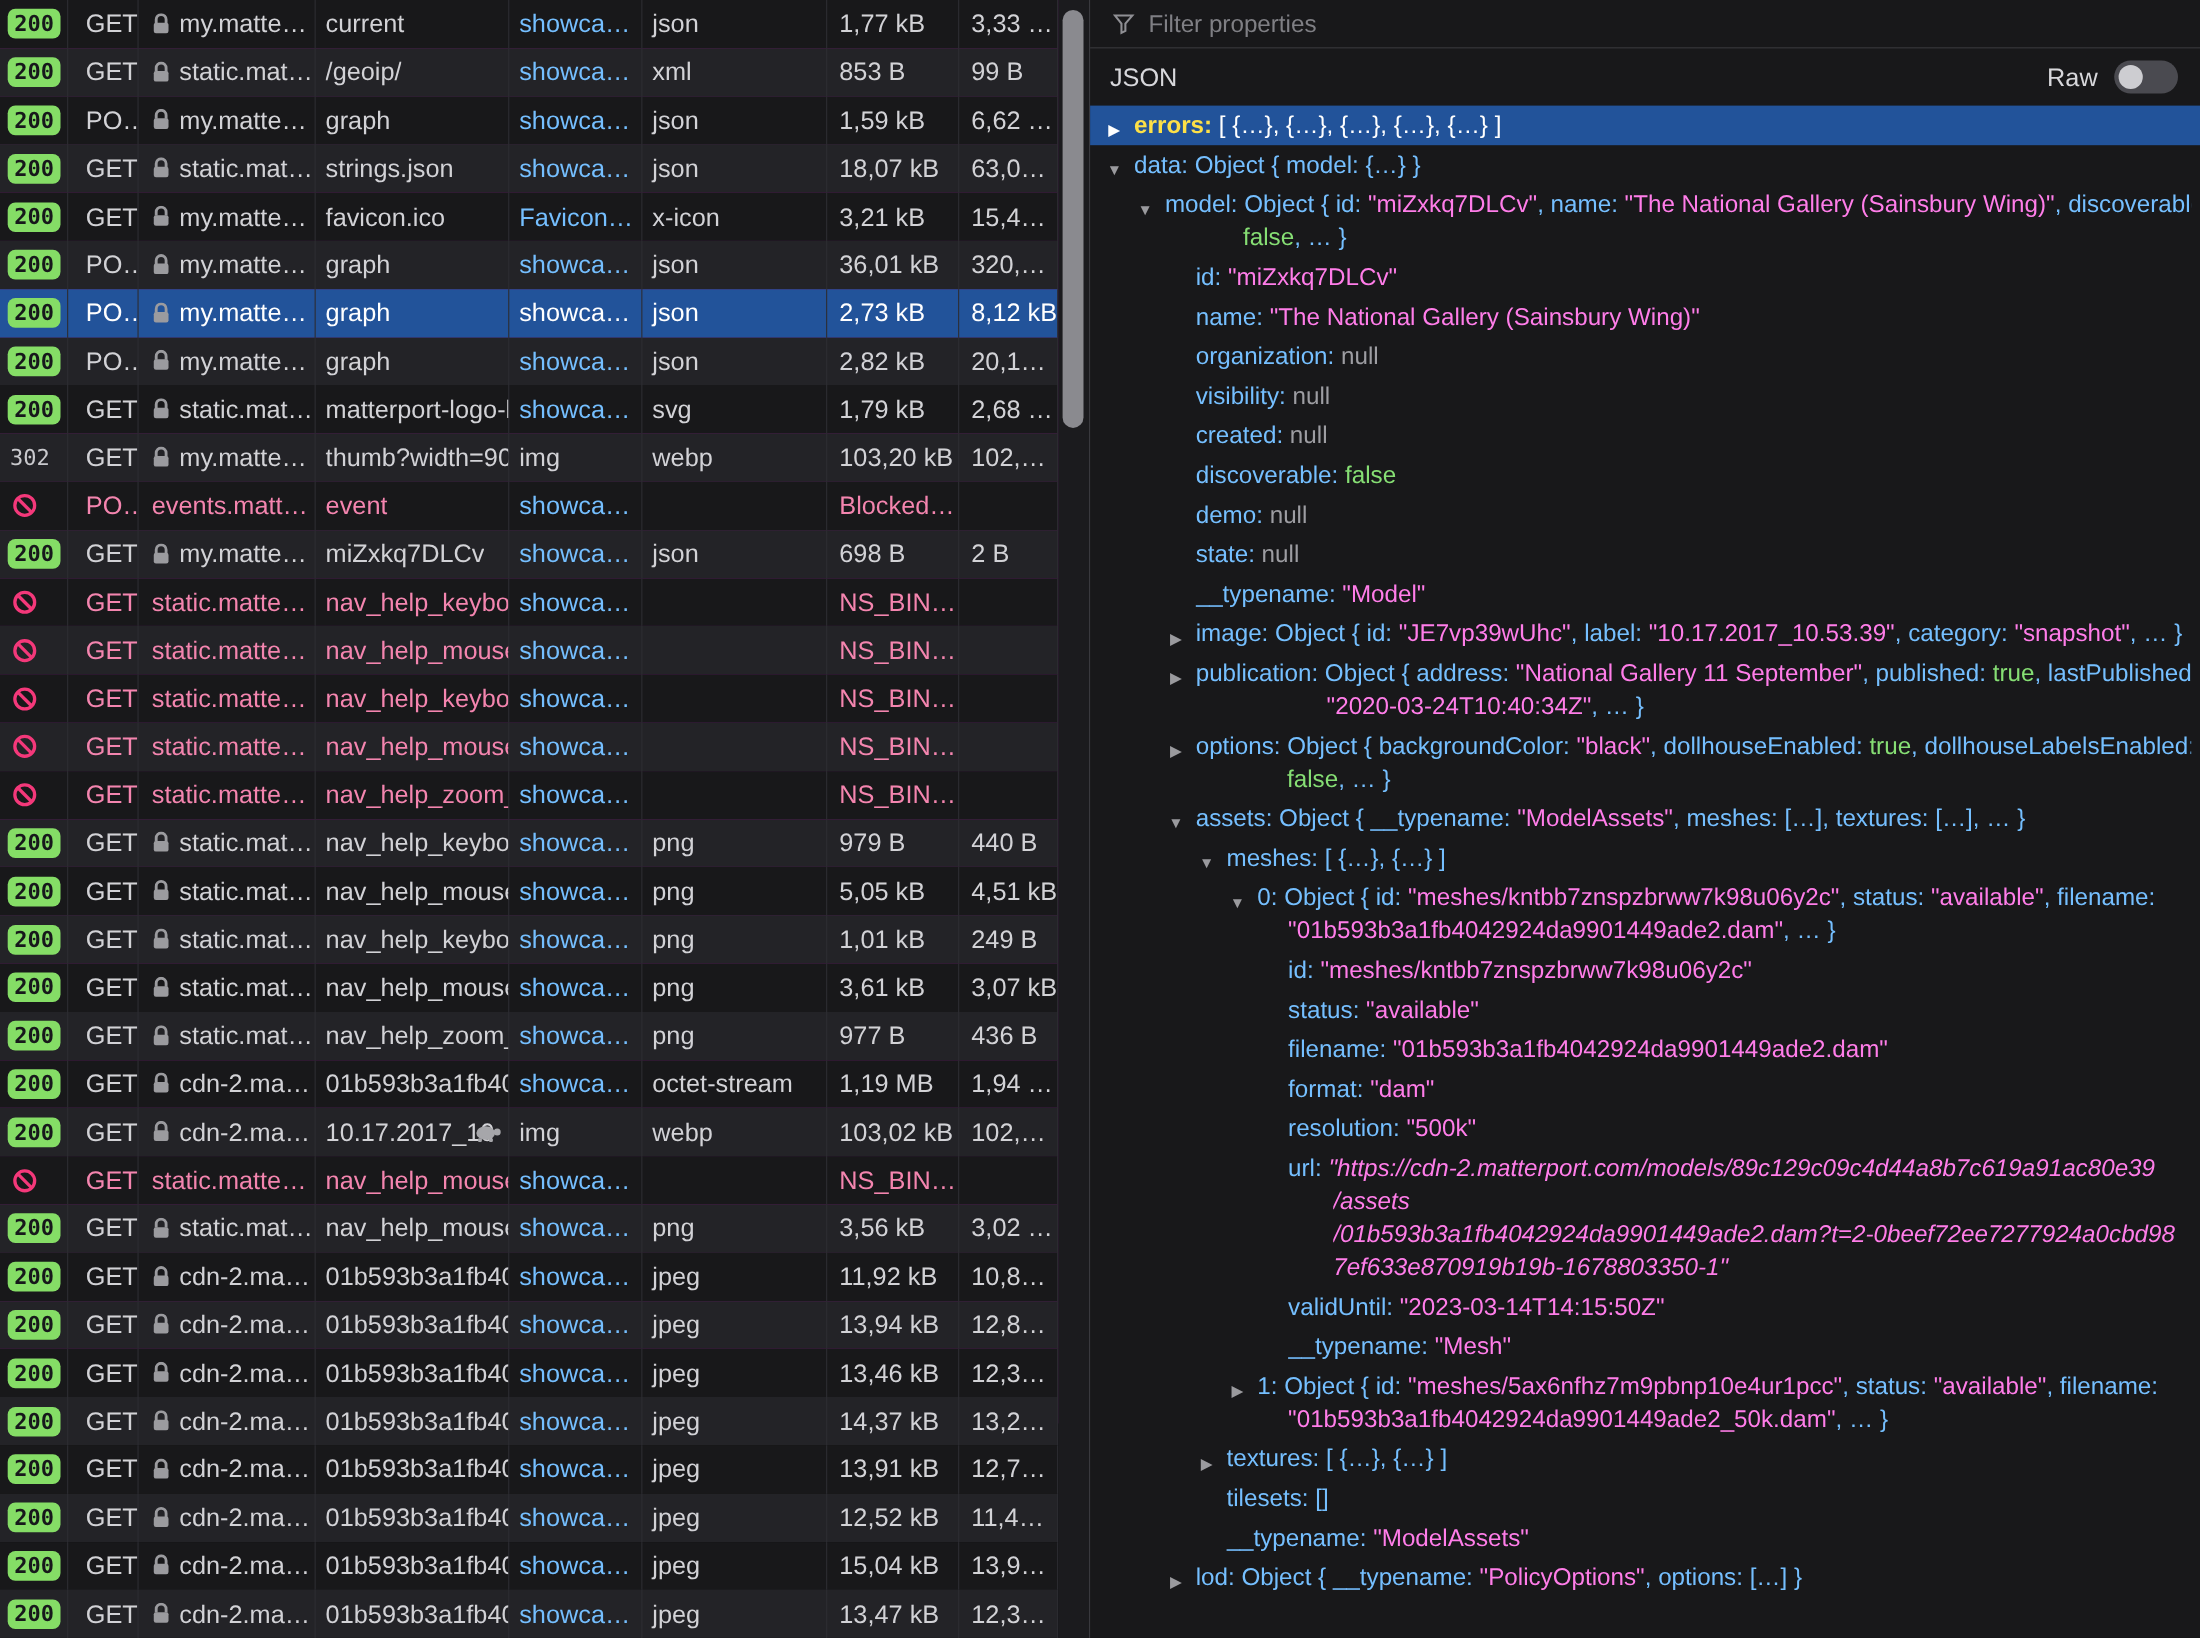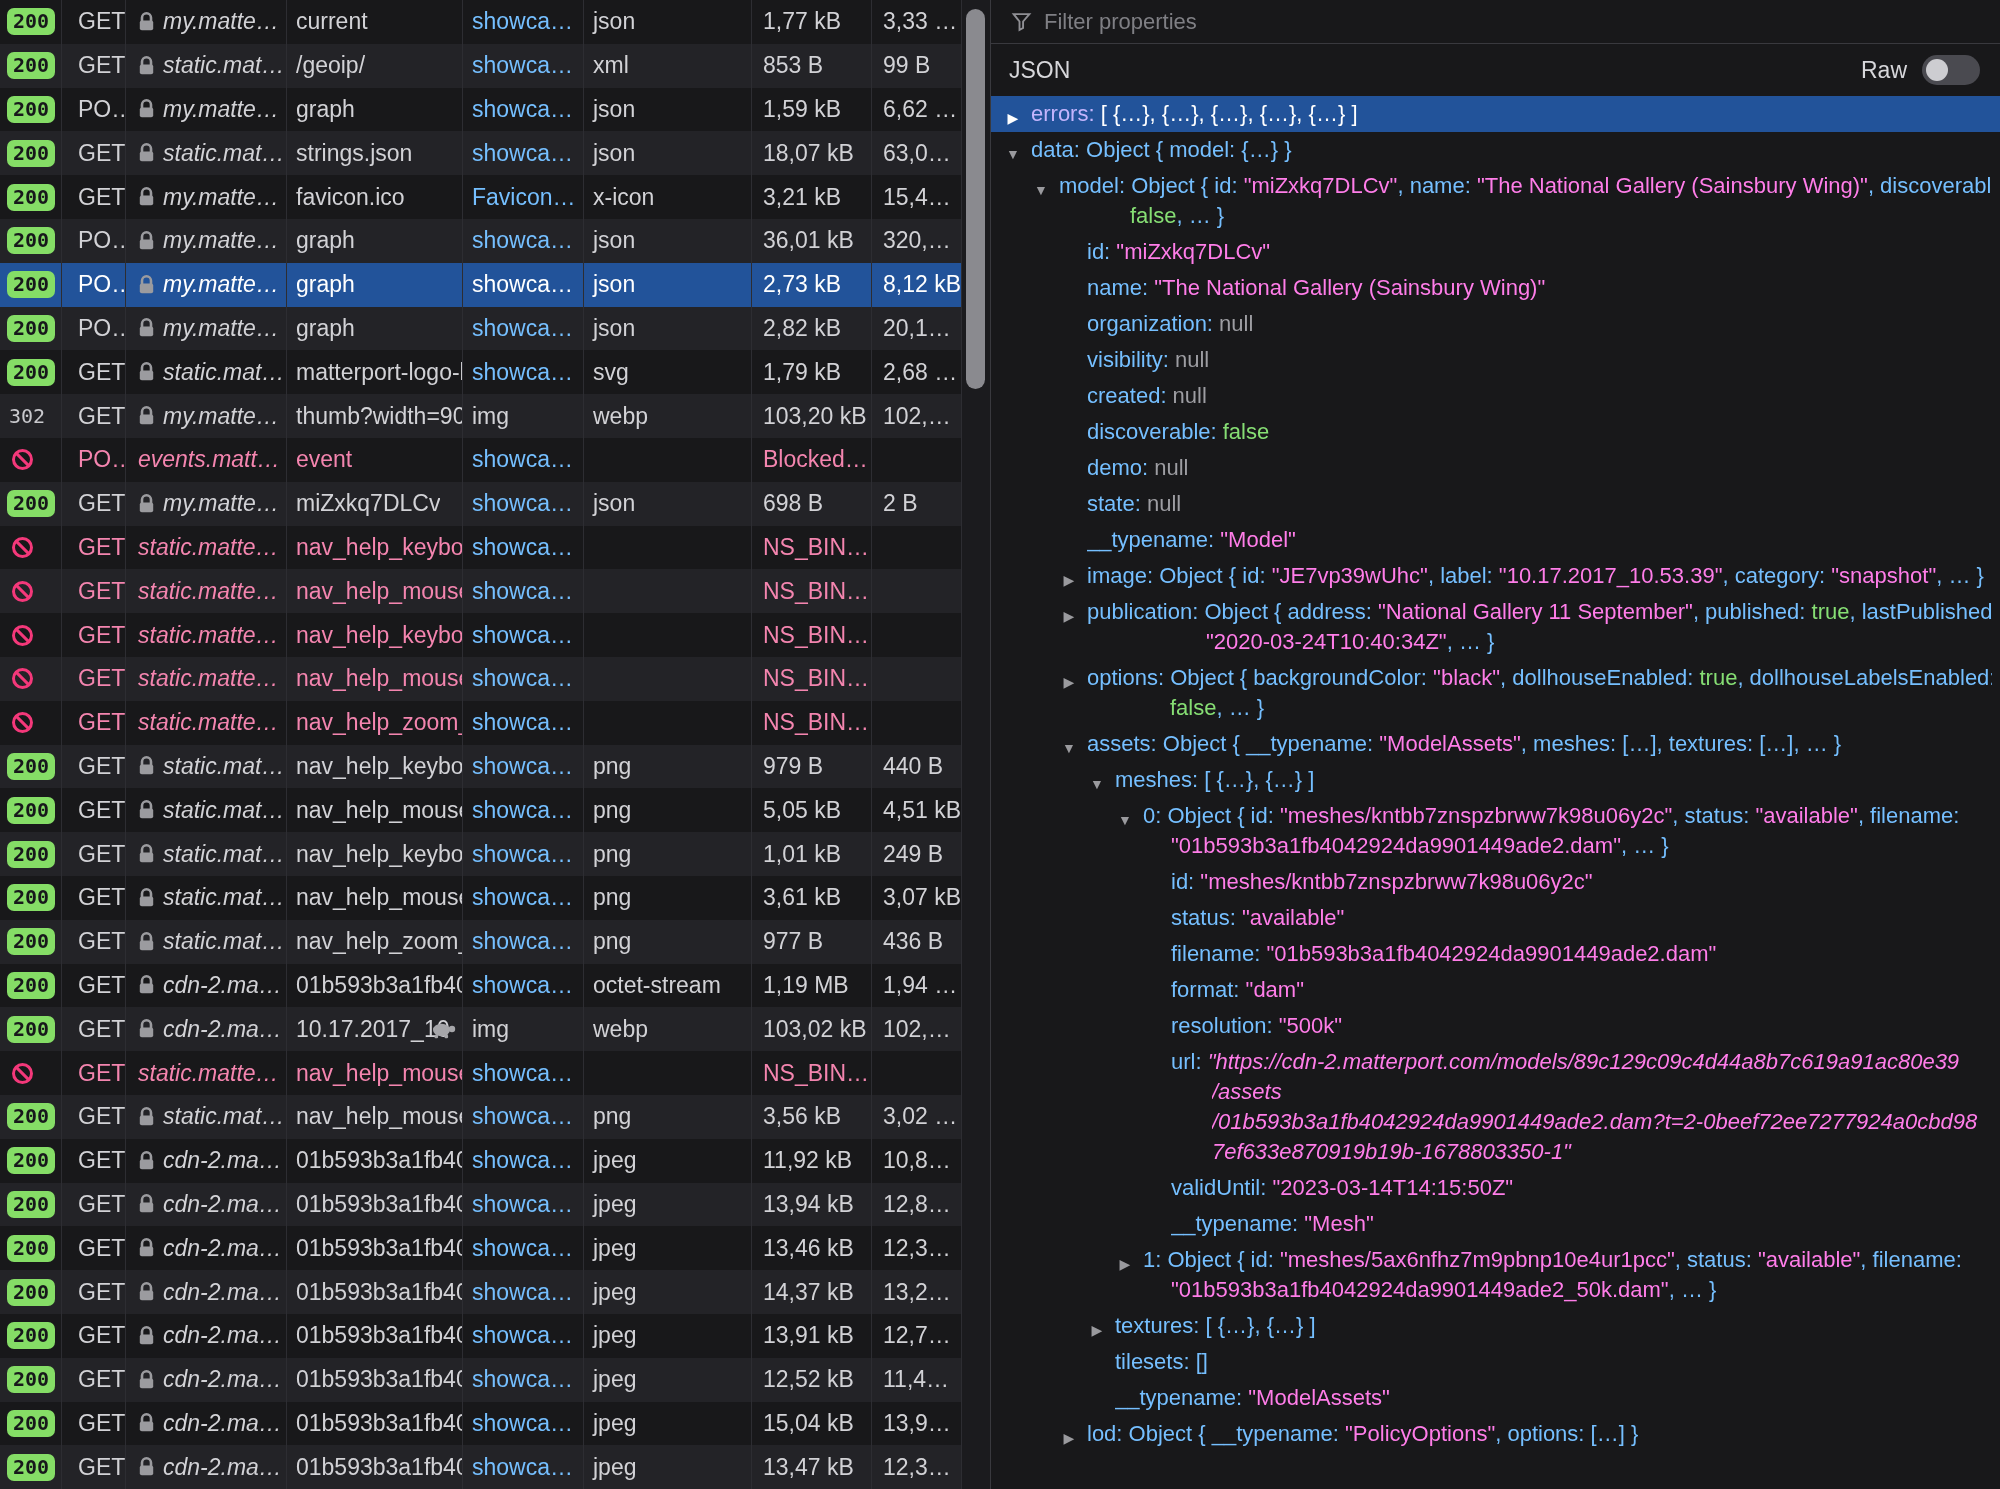--- a/index.html
+++ b/index.html
@@ -8,21 +8,21 @@
 
   
   .left{width:990px;height:1294px;position:relative;background:#701a75;border-right:5px solid #5eead4;box-sizing:border-box;flex:none;}
   .request-list{position:absolute;left:0;top:0;width:962px;}
   .nrow{display:flex;height:43.8px;background:#18181a;align-items:stretch;}
   .nrow.alt{background:#232327;}
   .nrow.sel{background:#22539a;}
   .cell{display:flex;align-items:center;overflow:hidden;white-space:nowrap;border-right:1px solid #2d2d32;box-sizing:border-box;flex:none;color:#d2d2d6;font-size:23px;position:relative;}
   .c-status{width:62px;}
   .c-method{width:64px;padding-left:16px;}
-  .c-domain{width:161px;padding-left:12px;font-style:italic;}
+  .c-domain{width:161px;padding-left:12px;}
   .c-file{width:176px;padding-left:9px;}
   .c-init{width:121px;padding-left:9px;}
   .c-type{width:168px;padding-left:9px;}
   .c-transf{width:120px;padding-left:11px;}
   .c-size{width:90px;padding-left:11px;border-right:1px solid #2d2d32;}
   .etxt{overflow:hidden;text-overflow:ellipsis;white-space:nowrap;display:block;max-width:100%;}
   .badge{background:#85dd66;color:#17181b;font-family:"DejaVu Sans Mono",monospace;font-size:20px;font-weight:bold;padding:2px 6px 3px;border-radius:7px;margin-left:7px;line-height:22px;}
   .st302{font-family:"DejaVu Sans Mono",monospace;font-size:20px;color:#c9c9cd;margin-left:9px;}
   .blockicon{margin-left:11px;display:flex;align-items:center;}
   .lock{margin-right:8px;flex:none;display:flex;align-items:center;}
@@ -53,21 +53,21 @@
   .trow.sel{background:#22539a;}
   .tl{white-space:nowrap;overflow:hidden;}
   .tw{position:absolute;top:7px;font-size:14px;color:#9a9a9e;width:20px;text-align:center;}
   .trow.sel .tw{color:#ffffff;}
   .sn{color:#75bfff;}
   .ss{color:#ff7de9;}
   .si{color:#ff7de9;font-style:italic;}
   .sb{color:#86de74;}
   .su{color:#9d9da2;}
   .sw{color:#ffffff;}
-  .swb{color:#c4b5fd;font-weight:normal;}
+  .swb{color:#fde047;font-weight:bold;}
 </style>
 </head>
 <body>
 
 <div class="app">
 
   <div class="left">
     <div class="request-list">
         <div class="nrow">
           <div class="cell c-status">

